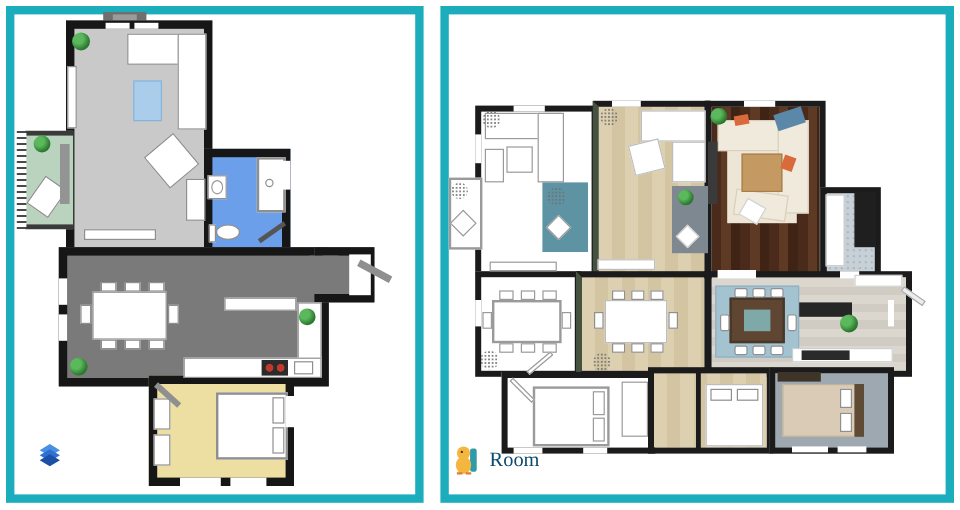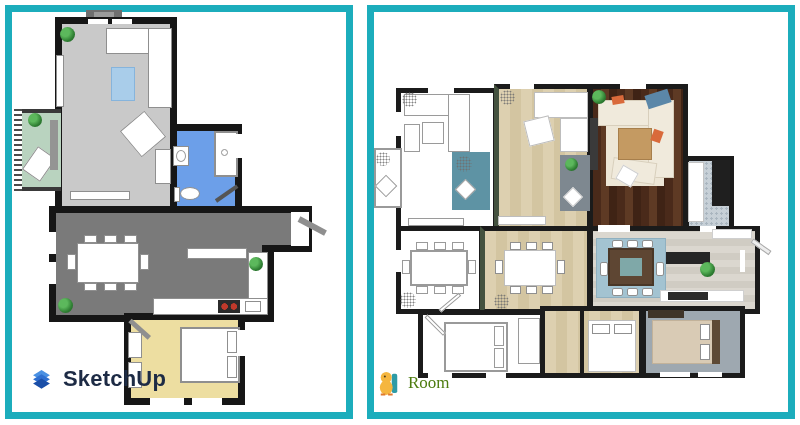--- a/index.html
+++ b/index.html
@@ -16,21 +16,21 @@
          background:radial-gradient(circle at 35% 35%,#5cb85c 0 30%,#2e7d32 65%,#1b5e20);}
   .scrib{position:absolute;border-radius:50%;
          background-image:radial-gradient(#6f6f6f 0.9px,transparent 1.1px);
          background-size:3px 3px;opacity:.85;}
   .wood-tan{background:repeating-linear-gradient(90deg,#DDD0B0 0 11px,#D3C5A1 11px 22px);}
   .wood-gray{background:repeating-linear-gradient(0deg,#DBD7CF 0 7px,#D0CCC3 7px 14px);}
   .tile{background-color:#C7D0D7;background-image:radial-gradient(#A9B5BF 1px,transparent 1.2px);background-size:5px 5px;}
   .hatch{background:repeating-linear-gradient(0deg,#4a4a4a 0 2px,#fff 2px 5px);}
   .brand{position:absolute;display:flex;align-items:center;gap:8px;}
   .su-text{font-size:22px;font-weight:600;color:#1D2B45;letter-spacing:.2px;}
-  .rs-text{font-family:"Liberation Serif",serif;font-size:17px;color:#4d7c0f;line-height:1.08;}
+  .rs-text{font-family:"Liberation Serif",serif;font-size:17px;color:#0c4a6e;line-height:1.08;}
   .rs-text span{display:block;}
   sup{font-size:7px;}
 </style>
 </head>
 <body>
 
 <div class="canvas">
 
   <div class="frame" style="left:5px;top:5px;width:348px;height:414px;"></div>
   <div class="frame" style="left:367px;top:5px;width:428px;height:414px;"></div>
@@ -104,21 +104,20 @@
     <div class="r" style="left:150px;top:398px;width:34px;height:7px;background:#fff;"></div>
     <div class="r" style="left:192px;top:398px;width:30px;height:7px;background:#fff;"></div>
     <div class="r" style="left:238px;top:330px;width:7px;height:26px;background:#fff;"></div>
 
     <div class="brand" style="left:28px;top:365px;">
       <svg width="27" height="27" viewBox="0 0 32 32">
         <path d="M6 12 L16 6 L26 12 L16 18 Z" fill="#4A90E2"></path>
         <path d="M6 17 L16 11 L26 17 L16 23 Z" fill="#2E6FD0"></path>
         <path d="M6 22 L16 16 L26 22 L16 28 Z" fill="#1B4FA8"></path>
       </svg>
-      <span class="su-text">SketchUp</span>
     </div>
   </div>
 
   <div class="grp">
 
     <div class="room2" style="left:396px;top:88px;width:102px;height:144px;background:#fff;"></div>
     <div class="room2 wood-tan" style="left:494px;top:84px;width:98px;height:148px;border-left-color:#44523F;"></div>
     <div class="room2" style="left:588px;top:84px;width:100px;height:148px;background:repeating-linear-gradient(90deg,#4A2A1A 0 8px,#5E3A24 8px 16px,#3F2315 16px 24px);"></div>
     <div class="room2 tile" style="left:684px;top:156px;width:50px;height:76px;"></div>
     <div class="room2" style="left:396px;top:226px;width:88px;height:88px;background:#fff;"></div>

